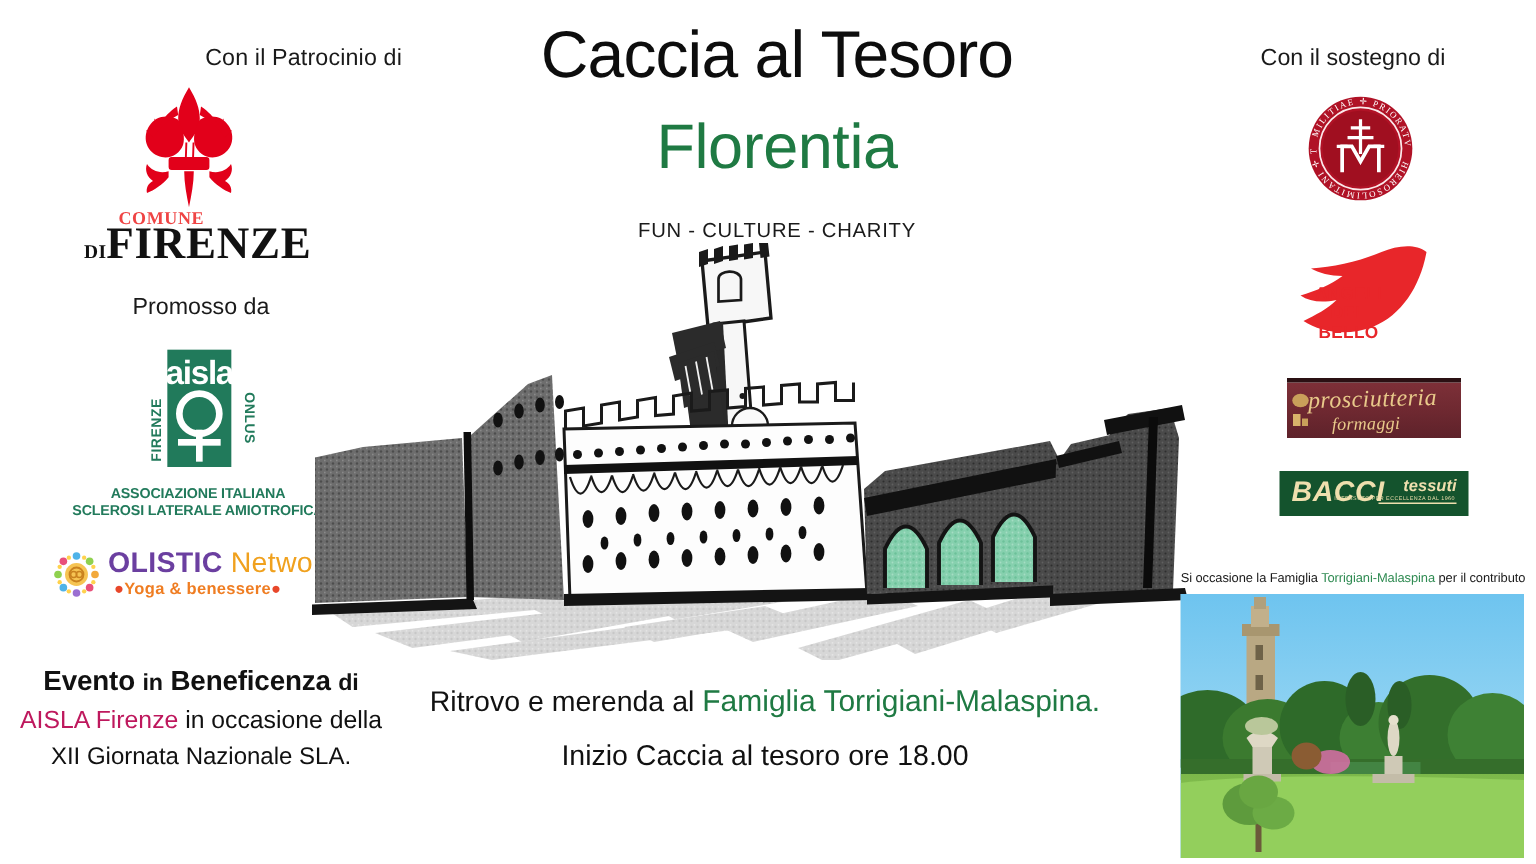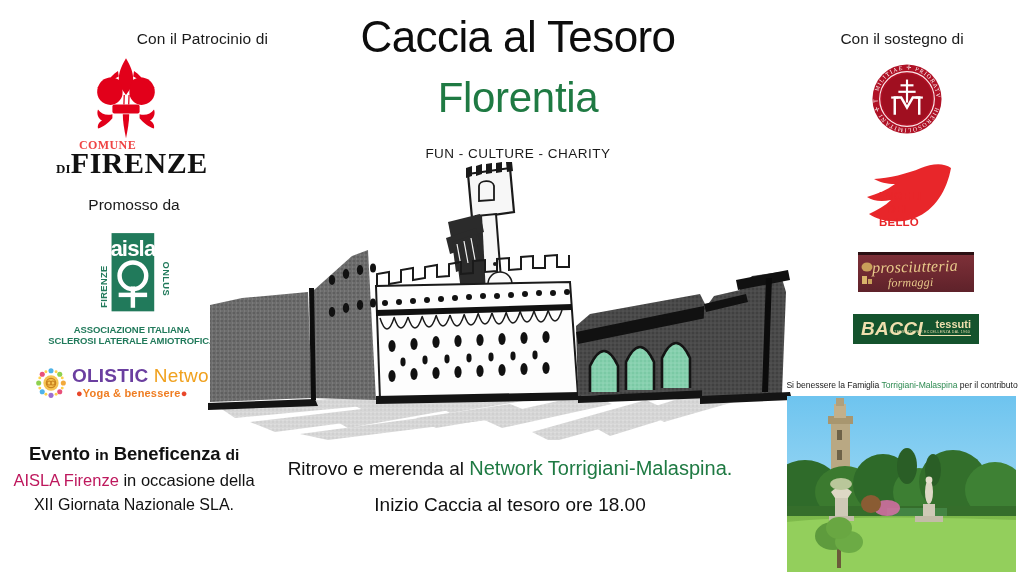--- a/index.html
+++ b/index.html
@@ -126,21 +126,21 @@
     position: absolute; top: 314px; left: 73px; width: 126px; height: 30px;
     background: #14532d;
     text-align: right;
   }
   .bacci-a {
     position: absolute; left: 8px; top: 4px; font-family: "Liberation Sans", sans-serif;
     font-weight: bold; font-style: italic; font-size: 19px; color: #efdfae; letter-spacing: .4px;
   }
   .bacci-b {
     position: absolute; right: 8px; top: 4px; font-family: "Liberation Sans", sans-serif;
-    font-weight: bold; font-size: 11px; color: #efdfae;
+    font-weight: bold; font-style: italic; font-size: 11px; color: #efdfae;
   }
   .bacci-c {
     position: absolute; right: 9px; top: 16px; font-size: 3.6px; color: #efdfae;
     letter-spacing: .3px; white-space: nowrap;
   }
   .bacci-rule { position: absolute; right: 8px; top: 21px; width: 52px; height: 1.2px; background: #efdfae; }
 
   .thanks-line {
     position: absolute; top: 380px; left: 0; width: 244px; text-align: center;
     font-size: 8.6px; color: #1a1a1a; letter-spacing: -.05px;
@@ -447,21 +447,21 @@
         <path d="M556 120 L608 110 L610 120 L558 130 Z" fill="#111"></path>
         <path d="M524 144 L566 134 L568 142 L526 152 Z" fill="#111"></path>
         <path d="M586 118 L592 118 L588 232 L582 232 Z" fill="#0b0b0b"></path>
         <path d="M520 236 L610 232 L612 240 L520 244 Z" fill="#141414"></path>
       </g>
     </svg>
   </div>
 
   <div class="event-block">
     <div class="ev-l2">
-      <span>Ritrovo e merenda  al </span><span class="grn">Network Torrigiani-Malaspina.</span>
+      <span>Ritrovo e merenda  al </span><span class="grn">Famiglia Torrigiani-Malaspina.</span>
     </div>
     <div class="ev-l3">Inizio Caccia al tesoro ore 18.00</div>
   </div>
 
   <div class="col-right">
 
     <div class="sostegno-label">Con il sostegno di</div>
 
     <div class="seal">
       <svg viewBox="0 0 100 100" width="72" height="72">
@@ -516,21 +516,21 @@
     </div>
 
     <div class="bacci">
       <div class="bacci-a">BACCI</div>
       <div class="bacci-b">tessuti</div>
       <div class="bacci-c">IL TESSUTO PER ECCELLENZA DAL 1960</div>
       <div class="bacci-rule"></div>
     </div>
 
     <div class="thanks-line">
-      <span>Si benessere la Famiglia </span><span class="grn">Torrigiani-Malaspina</span><span> per il contributo</span>
+      <span>Si occasione la Famiglia </span><span class="grn">Torrigiani-Malaspina</span><span> per il contributo</span>
     </div>
   </div>
 
   <div class="garden-photo">
     <svg viewBox="0 0 229 176" width="229" height="176" preserveAspectRatio="none">
       <defs>
         <linearGradient id="sky" x1="0" y1="0" x2="0" y2="1">
           <stop offset="0%" stop-color="#6ec4ef"></stop>
           <stop offset="100%" stop-color="#b6e3f6"></stop>
         </linearGradient>

